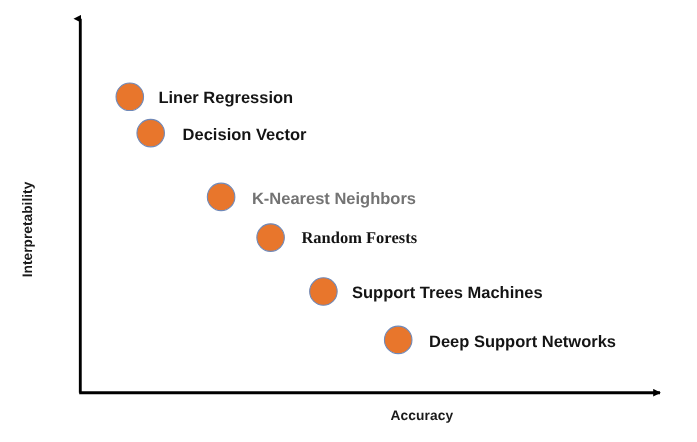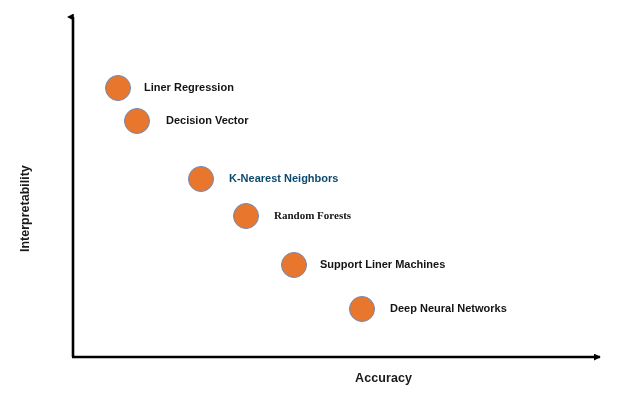--- a/index.html
+++ b/index.html
@@ -65,21 +65,21 @@
     height: 26px;
     border-radius: 50%;
     background: #E8762C;
     border: 1.5px solid #7089B8;
     box-sizing: border-box;
   }
   .point-label {
     position: absolute;
     font-family: "Liberation Sans", sans-serif;
     font-weight: bold;
-    font-size: 11px;
+    font-size: 15px;
     color: #141414;
     white-space: nowrap;
     line-height: 1;
   }
 </style>
 </head>
 <body>
 
 <div id="chart-root">
 
@@ -106,29 +106,29 @@
       <div class="point-group">
         <div class="point-marker" style="left: 105px; top: 75px; background: rgb(232, 118, 44); border-color: rgb(112, 137, 184);"></div>
         <div class="point-label" style="left: 144px; top: 82px; color: rgb(20, 20, 20);">Liner Regression</div>
       </div>
       <div class="point-group">
         <div class="point-marker" style="left: 124px; top: 108px; background: rgb(232, 118, 44); border-color: rgb(112, 137, 184);"></div>
         <div class="point-label" style="left: 166px; top: 115px; color: rgb(20, 20, 20);">Decision Vector</div>
       </div>
       <div class="point-group">
         <div class="point-marker" style="left: 188px; top: 166px; background: rgb(232, 118, 44); border-color: rgb(112, 137, 184);"></div>
-        <div class="point-label" style="left: 229px; top: 173px; color: #0c4a6e;">K-Nearest Neighbors</div>
+        <div class="point-label" style="left: 229px; top: 173px; color: #737373;">K-Nearest Neighbors</div>
       </div>
       <div class="point-group">
         <div class="point-marker" style="left: 233px; top: 203px; background: rgb(232, 118, 44); border-color: rgb(112, 137, 184);"></div>
         <div class="point-label" style="left: 274px; top: 210px; color: rgb(20, 20, 20); font-family: Liberation Serif, serif;">Random Forests</div>
       </div>
       <div class="point-group">
         <div class="point-marker" style="left: 281px; top: 252px; background: rgb(232, 118, 44); border-color: rgb(112, 137, 184);"></div>
-        <div class="point-label" style="left: 320px; top: 259px; color: rgb(20, 20, 20);">Support Liner Machines</div>
+        <div class="point-label" style="left: 320px; top: 259px; color: rgb(20, 20, 20);">Support Trees Machines</div>
       </div>
       <div class="point-group">
         <div class="point-marker" style="left: 349px; top: 296px; background: rgb(232, 118, 44); border-color: rgb(112, 137, 184);"></div>
-        <div class="point-label" style="left: 390px; top: 303px; color: rgb(20, 20, 20);">Deep Neural Networks</div>
+        <div class="point-label" style="left: 390px; top: 303px; color: rgb(20, 20, 20);">Deep Support Networks</div>
       </div>
     </div>
 
 </div>
 
 </body></html>

